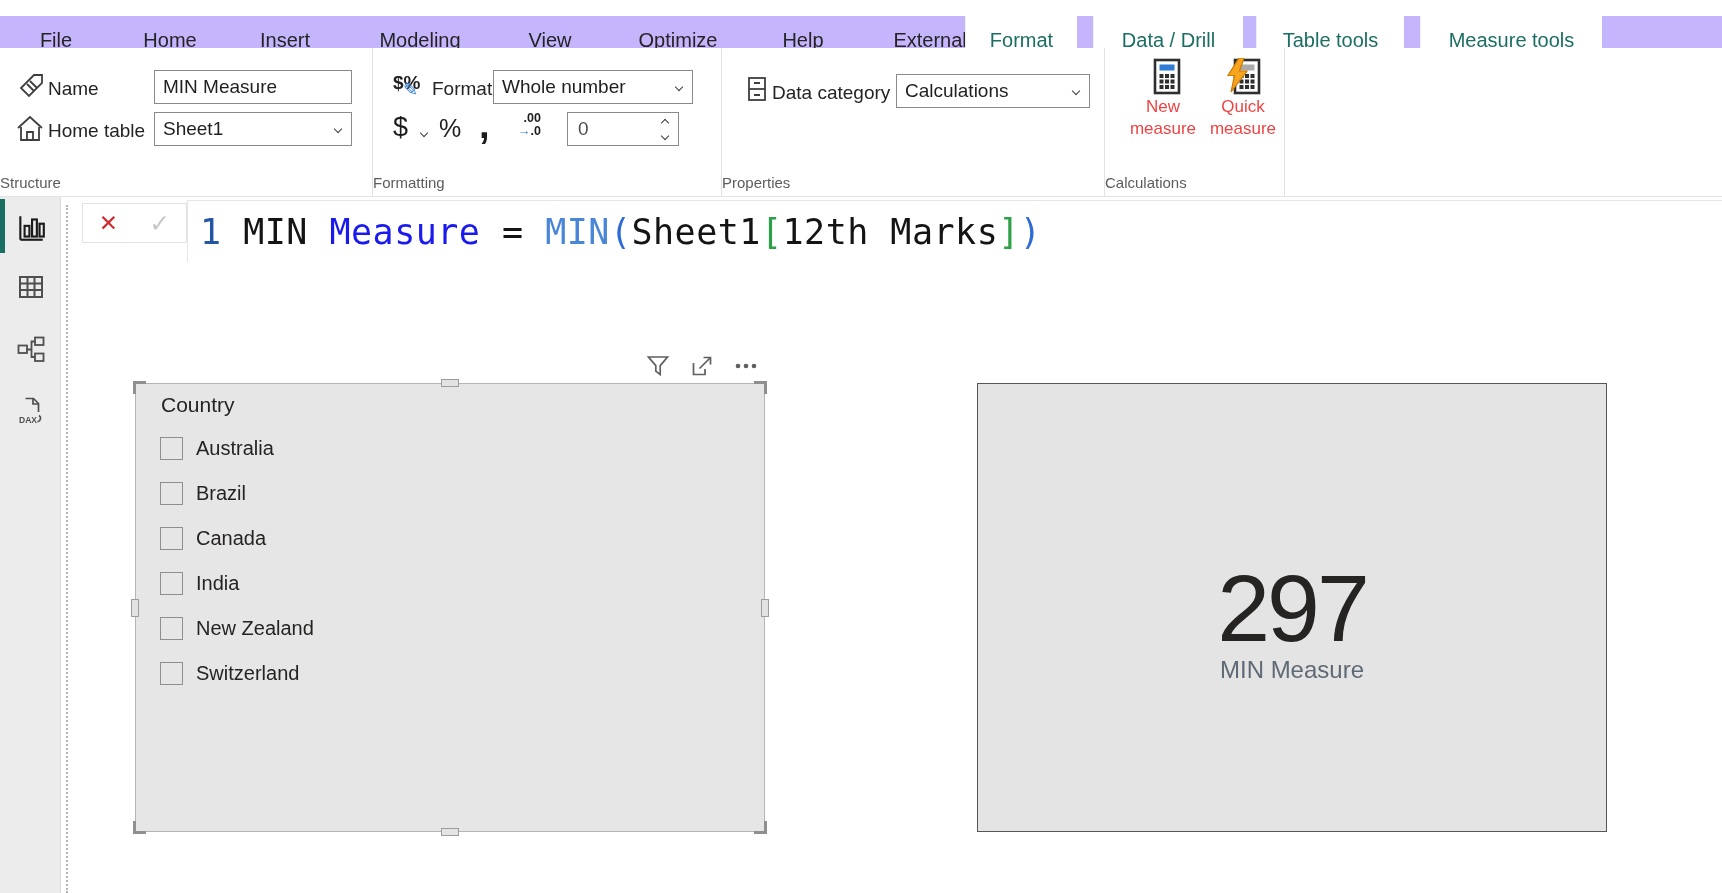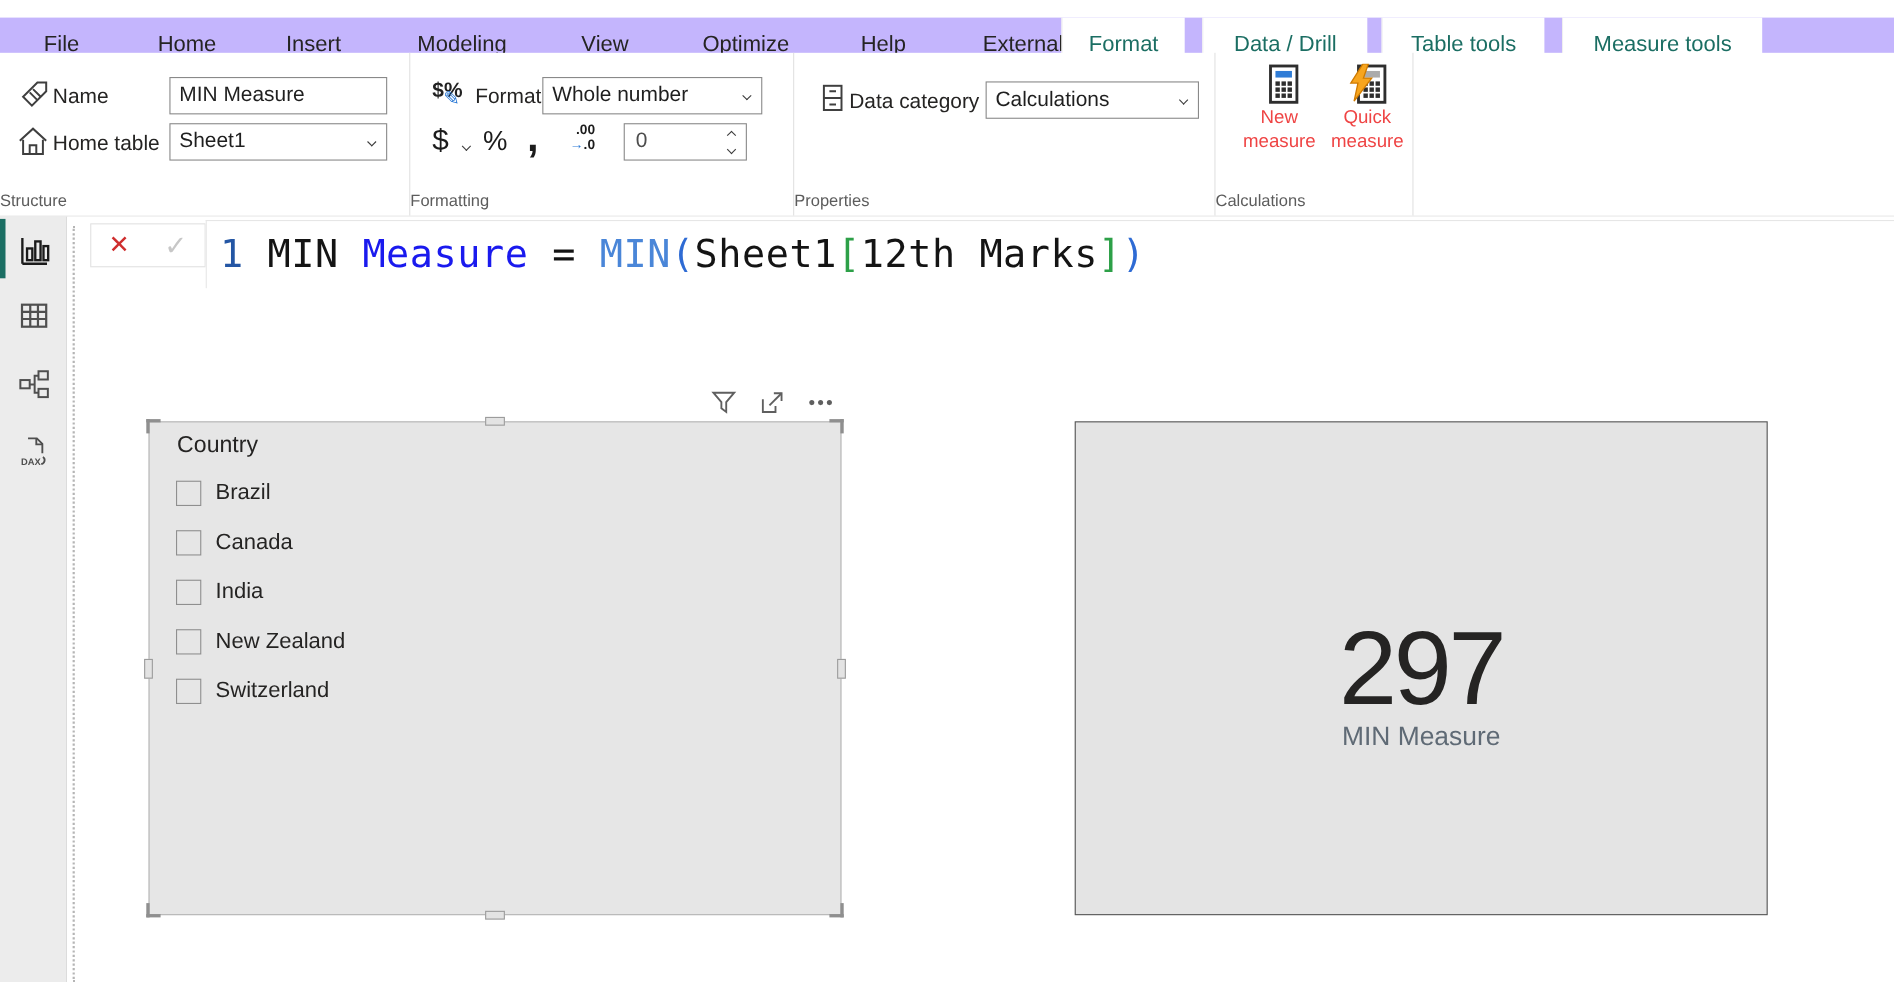--- a/index.html
+++ b/index.html
@@ -339,20 +339,24 @@
       <span class="corner c-bl"></span>
       <span class="corner c-br"></span>
       <span class="handle h-top"></span>
       <span class="handle h-bottom"></span>
       <span class="handle h-left"></span>
       <span class="handle h-right"></span>
       <div class="slicer-header">Country</div>
       <div class="slicer-rows" id="slicer-rows">
           <div class="slicer-row">
             <span class="cbox"></span>
+            <span class="lbl">Australia</span>
+          </div>
+          <div class="slicer-row">
+            <span class="cbox"></span>
             <span class="lbl">Brazil</span>
           </div>
           <div class="slicer-row">
             <span class="cbox"></span>
             <span class="lbl">Canada</span>
           </div>
           <div class="slicer-row">
             <span class="cbox"></span>
             <span class="lbl">India</span>
           </div>

